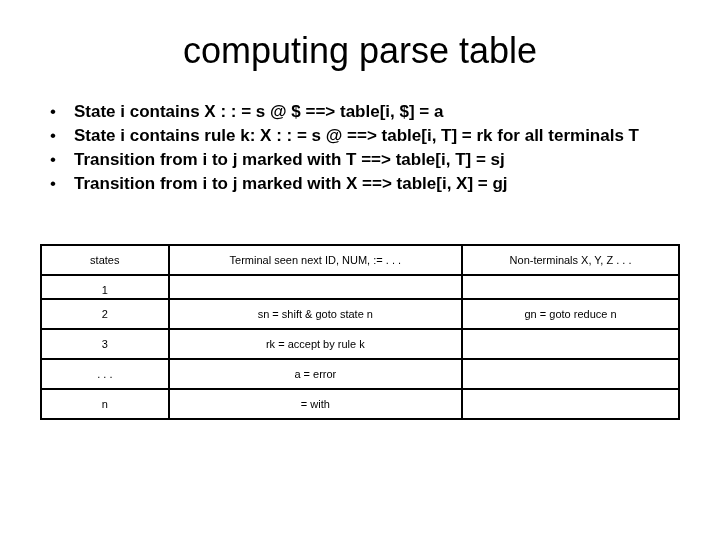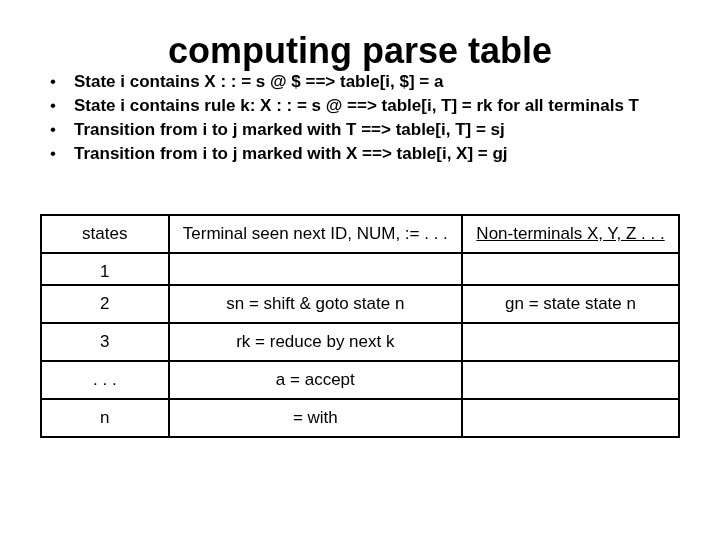--- a/index.html
+++ b/index.html
@@ -6,22 +6,23 @@
     body {
       width: 720px;
       height: 540px;
       background: #ffffff;
       font-family: Arial, Helvetica, sans-serif;
       color: #000000;
       padding: 30px 40px 20px 40px;
     }
     .title {
       font-size: 36px;
-      font-weight: bold;
+      font-weight: normal;
       text-align: center;
+      margin-bottom: 30px;
     }
     .bullets {
       margin-bottom: 50px;
       padding-left: 10px;
     }
     .bullet-row {
       display: flex;
       align-items: flex-start;
       margin-bottom: 4px;
       font-size: 17px;
@@ -34,27 +35,27 @@
       flex: 1;
       font-weight: bold;
     }
     table {
       width: 100%;
       border-collapse: collapse;
     }
     th, td {
       border: 2px solid #000000;
       text-align: center;
-      font-size: 17px;
+      font-size: 11px;
       font-weight: normal;
       padding: 8px 8px;
     }
     .col-states { width: 20%; }
     .col-terminal { width: 46%; }
-    .col-nonterm { width: 34%; text-decoration: underline; }
+    .col-nonterm { width: 34%; }
     .row1 td, .row1 th { padding-bottom: 2px; }
   </style>
 </head>
 <body>
 
 <h1 class="title">computing parse table</h1>
 
 <div class="bullets">
   <div class="bullet-row">
     <span class="bullet-dot">•</span>
@@ -82,30 +83,30 @@
     <th class="col-nonterm">Non-terminals X, Y, Z . . .</th>
   </tr>
   <tr class="row1">
     <td>1</td>
     <td></td>
     <td></td>
   </tr>
   <tr>
     <td>2</td>
     <td>sn = shift &amp; goto state n</td>
-    <td>gn = state state n</td>
+    <td>gn = goto reduce n</td>
   </tr>
   <tr>
     <td>3</td>
-    <td>rk = reduce by next k</td>
+    <td>rk = accept by rule k</td>
     <td></td>
   </tr>
   <tr>
     <td>. . .</td>
-    <td>a = accept</td>
+    <td>a = error</td>
     <td></td>
   </tr>
   <tr>
     <td>n</td>
     <td>= with</td>
     <td></td>
   </tr>
 </tbody>
   </table>
 

